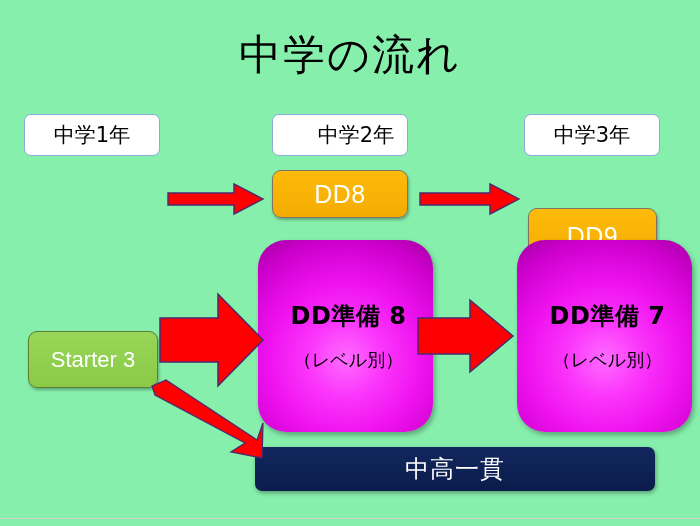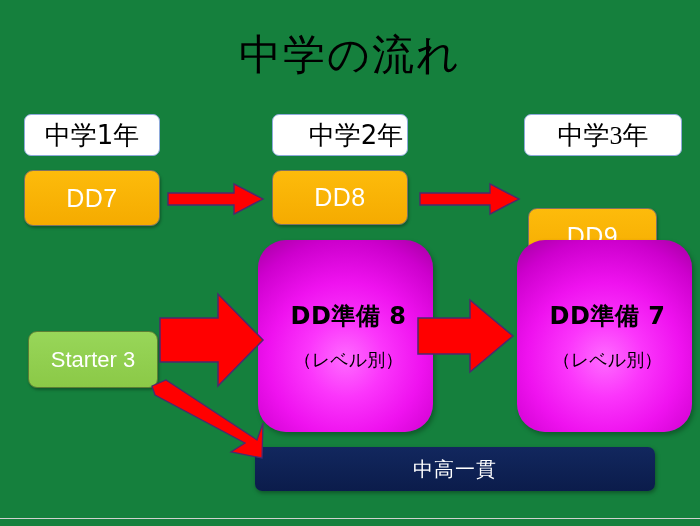--- a/index.html
+++ b/index.html
@@ -8,21 +8,21 @@
     padding: 0;
     background: #ffffff;
   }
   body {
     font-family: "Liberation Sans", "DejaVu Sans", sans-serif;
   }
   #slide {
     position: relative;
     width: 700px;
     height: 526px;
-    background: #15803d;
+    background: #86efac;
     overflow: hidden;
   }
 
   
   .slide-title {
     position: absolute;
     left: 0;
     top: 28px;
     width: 700px;
     text-align: center;
@@ -38,47 +38,47 @@
   .year-box {
     position: absolute;
     height: 42px;
     background: #ffffff;
     border: 1px solid #8ea9db;
     border-radius: 7px;
     box-sizing: border-box;
     display: flex;
     align-items: center;
     justify-content: center;
-    font-size: 26px;
+    font-size: 21px;
     color: #000000;
     font-family: "DejaVu Sans", "Liberation Sans", sans-serif;
     white-space: nowrap;
   }
   #year1 { left: 24px;  top: 114px; width: 136px; }
   #year2 { left: 272px; top: 114px; width: 136px; padding-left: 32px; }
-  #year3 { left: 524px; top: 114px; width: 158px; font-family: Liberation Serif, serif; }
+  #year3 { left: 524px; top: 114px; width: 136px; }
 
   
   .dd-box {
     position: absolute;
     background: #f8b500;
     background: linear-gradient(180deg, #fdbb0b 0%, #f5ab00 100%);
     border: 1px solid #7d7264;
     border-radius: 9px;
     box-sizing: border-box;
     display: flex;
     align-items: center;
     justify-content: center;
     font-size: 25px;
     color: #ffffff;
     letter-spacing: 0.5px;
     box-shadow: 1px 2px 3px rgba(0,0,0,0.30);
   }
   #dd7 { left: 24px;  top: 170px; width: 136px; height: 56px; }
-  #dd8 { left: 272px; top: 170px; width: 136px; height: 55px; }
+  #dd8 { left: 272px; top: 170px; width: 136px; height: 48px; }
   #dd9 { left: 528px; top: 172px; width: 129px; height: 57px; margin-top: 36px; }
 
   
   .level-box {
     position: absolute;
     left: 28px;
     width: 130px;
     height: 57px;
     border-radius: 9px;
     box-sizing: border-box;
@@ -143,21 +143,21 @@
     top: 447px;
     width: 400px;
     height: 44px;
     background: #0d2154;
     background: linear-gradient(180deg, #12275e 0%, #0b1c4b 100%);
     border-radius: 7px;
     box-shadow: 1px 2px 4px rgba(0,0,0,0.35);
     display: flex;
     align-items: center;
     justify-content: center;
-    font-size: 20px;
+    font-size: 24px;
     color: #ffffff;
     font-family: "DejaVu Sans", "Liberation Sans", sans-serif;
     letter-spacing: 1px;
   }
 
   
   .arrow {
     position: absolute;
   }
   .arrow svg { display: block; overflow: visible; }
@@ -182,21 +182,20 @@
 <body>
 
 <div id="slide">
 
   <div class="slide-title">中学の流れ</div>
 
   <div class="year-box" id="year1">中学1年</div>
   <div class="year-box" id="year2">中学2年</div>
   <div class="year-box" id="year3">中学3年</div>
 
-  <div class="dd-box" id="dd7">DD7</div>
   <div class="dd-box" id="dd8">DD8</div>
   <div class="dd-box" id="dd9">DD9</div>
 
   <div class="level-box" id="starter7">Starter 3</div>
 
   <div class="prep-box" id="prep8">
     <div class="prep-main">DD準備 8</div>
     <div class="prep-sub">（レベル別）</div>
   </div>
   <div class="prep-box" id="prep9">

